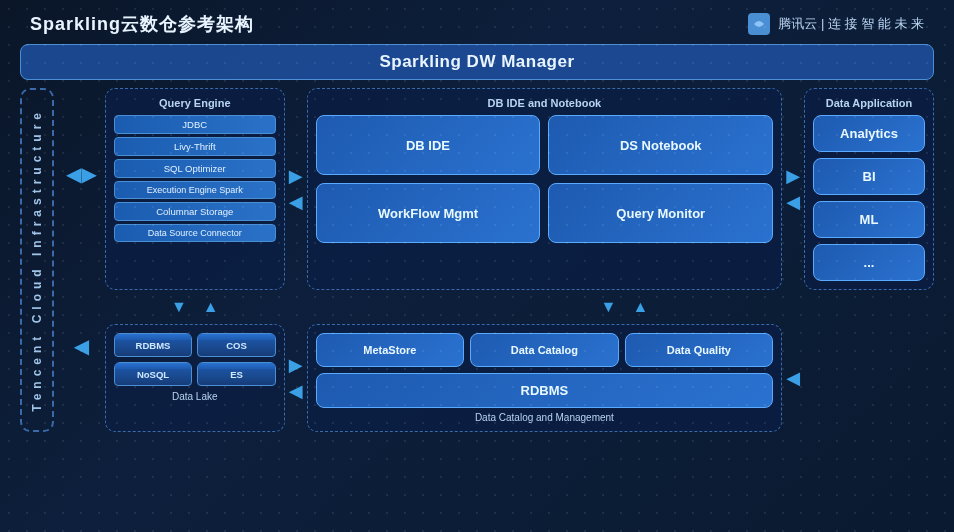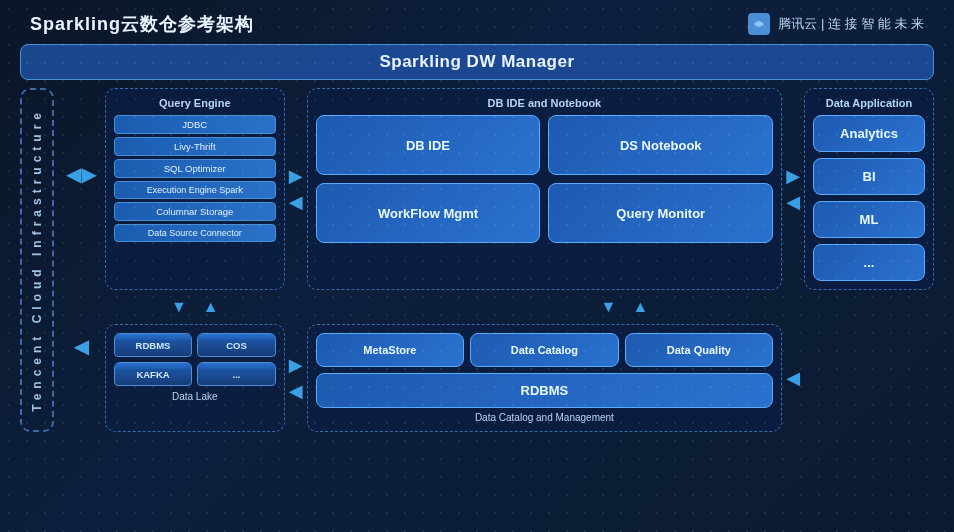--- a/index.html
+++ b/index.html
@@ -368,22 +368,22 @@
       </div>
 
       <div style="display:flex; gap:0; align-items:stretch;">
 
         <div class="data-lake-box">
           <div class="cylinder-row">
             <div class="cylinder">RDBMS</div>
             <div class="cylinder">COS</div>
           </div>
           <div class="cylinder-row">
-            <div class="cylinder">KAFKA</div>
-            <div class="cylinder">...</div>
+            <div class="cylinder">NoSQL</div>
+            <div class="cylinder">ES</div>
           </div>
           <div class="box-label-bottom">Data Lake</div>
         </div>
 
         <div style="display:flex; flex-direction:column; align-items:center; justify-content:center; padding:0 4px; gap:4px;">
           <span style="color:#3a9fe4; font-size:18px;">▶</span>
           <span style="color:#3a9fe4; font-size:18px;">◀</span>
         </div>
 
         <div class="data-catalog-box">

